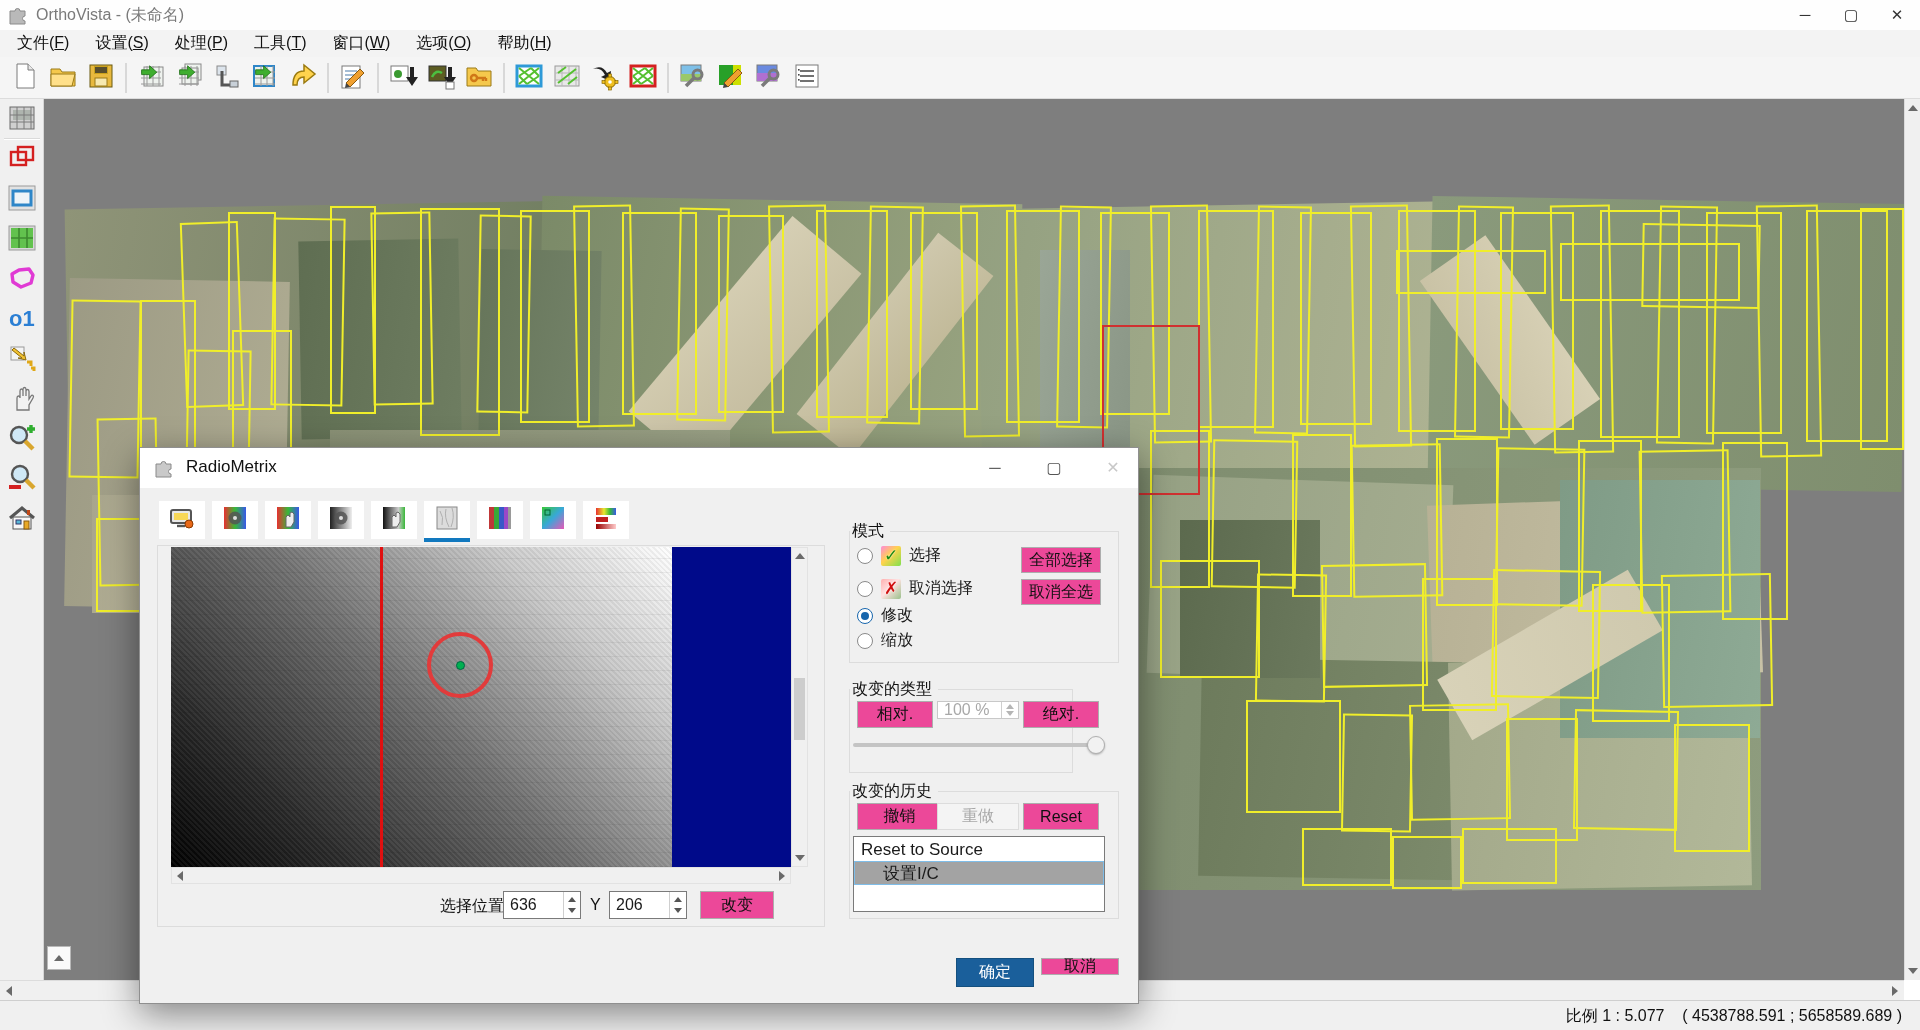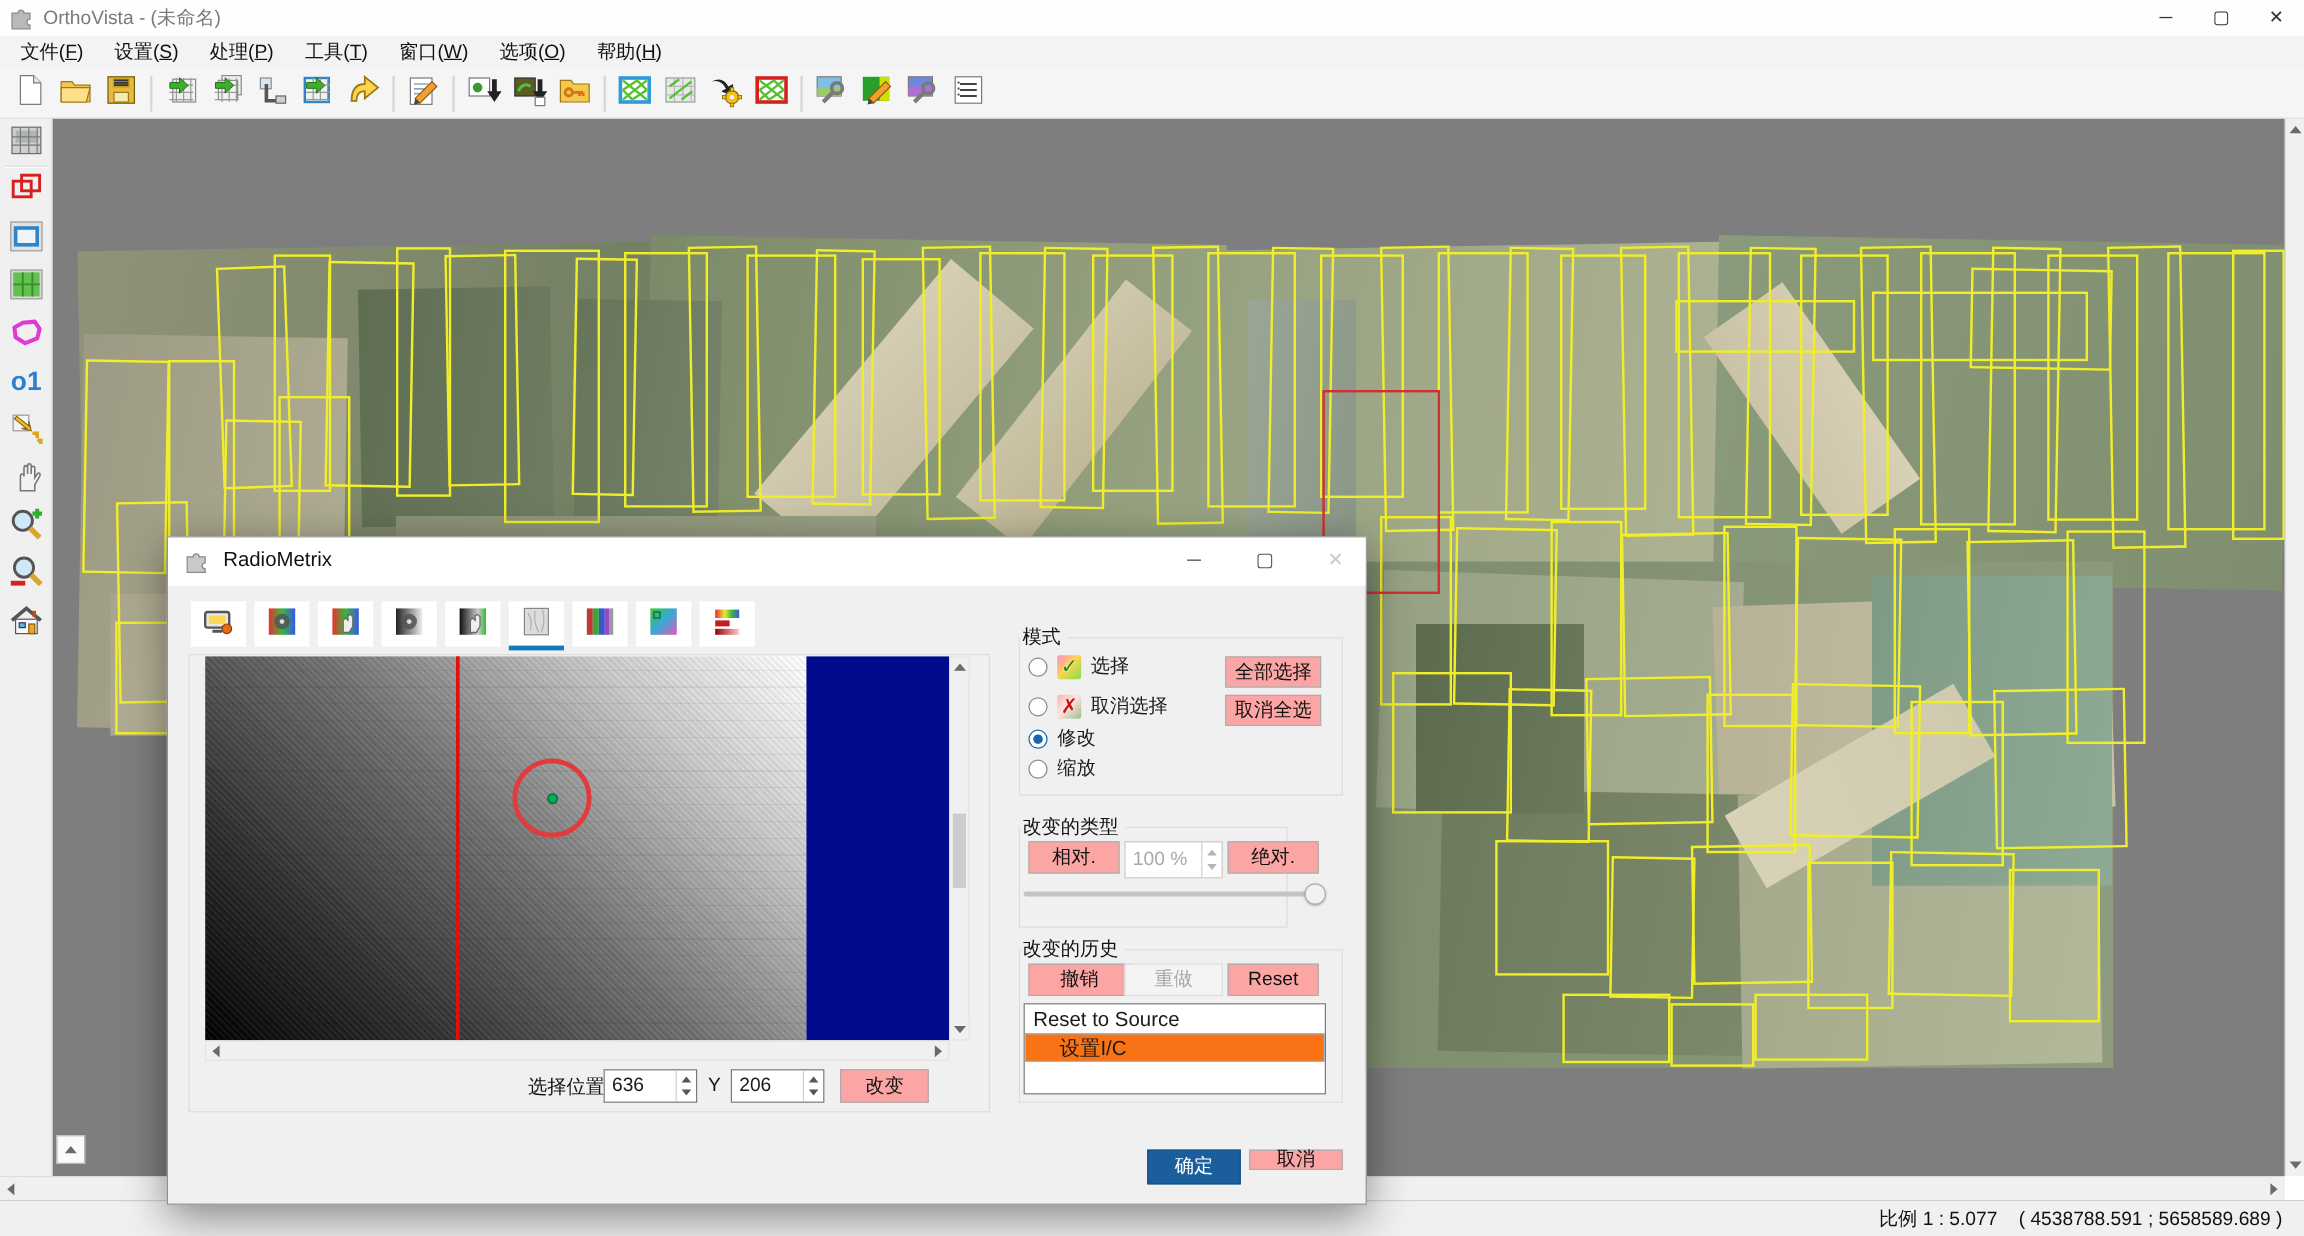--- a/index.html
+++ b/index.html
@@ -72,21 +72,21 @@
       linear-gradient(45deg, #000 0%, #2b2b2b 22%, #6f6f6f 50%, #c9c9c9 78%, #fff 100%);
   }
   .blueband { position:absolute; left:501px; top:0; width:119px; height:320px; background:#000a8a; }
   .redline { position:absolute; left:209px; top:0; width:3px; height:320px; background:#e01010; }
   .redcircle { position:absolute; left:256px; top:85px; width:66px; height:66px; border:4px solid #e23b3b; border-radius:50%; }
   .greendot { position:absolute; left:285px; top:114px; width:9px; height:9px; background:#00b050; border:1px solid #064; border-radius:50%; }
   .dvscroll { position:absolute; left:651px; top:99px; width:17px; height:320px; background:#f0f0f0; border:1px solid #e2e2e2; }
   .dvthumb { position:absolute; left:2px; top:130px; width:11px; height:62px; background:#cdcdcd; }
   .dhscroll { position:absolute; left:31px; top:419px; width:620px; height:17px; background:#f0f0f0; border:1px solid #e2e2e2; }
 
-  .btn { position:absolute; background:#fca5a5; border:1px solid #adadad; font-size:16px; color:#111;
+  .btn { position:absolute; background:#ec4899; border:1px solid #adadad; font-size:16px; color:#111;
     display:flex; align-items:center; justify-content:center; }
   .btn.disabled { background:#f4f4f4; border-color:#dcdcdc; color:#a8a8a8; }
   .btn.primary { background:#1a5f9b; border-color:#14507f; color:#fff; }
 
   .spin { position:absolute; background:#fff; border:1px solid #7a7a7a; display:flex; align-items:center; }
   .spin .val { flex:1; padding-left:6px; font-size:16px; }
   .spin.disabled { border-color:#c8c8c8; }
   .spin.disabled .val { color:#a8a8a8; }
   .spincol { width:17px; height:100%; border-left:1px solid #cfcfcf; display:flex; flex-direction:column; align-items:center; justify-content:space-evenly; }
   .ctri { width:0; height:0; }
@@ -103,21 +103,21 @@
   .ricon.check { background:linear-gradient(135deg,#ff8ad8,#ffd34d 45%,#7ee04d); color:#1d8a12; text-shadow:0 0 2px #fff; }
   .ricon.cross { background:linear-gradient(135deg,#ffb0b0,#ffe2e2 45%,#9ac08a); color:#d01010; text-shadow:0 0 2px #fff; }
   .rlabel { font-size:16px; }
 
   .slider { position:absolute; }
   .slider .track { position:absolute; left:0; top:7px; width:100%; height:4px; background:#c4c4c4; border-radius:2px; }
   .slider .handle { position:absolute; top:0; width:18px; height:18px; border-radius:50%; background:#f2f2f2; border:1px solid #b0b0b0; box-shadow:0 1px 2px rgba(0,0,0,.25); }
 
   .listbox { position:absolute; background:#fff; border:1px solid #7a7a7a; }
   .lrow { height:24px; line-height:24px; padding-left:6px; font-size:17px; border:1px solid transparent; }
-  .lrow.sel { background:#f97316; border-color:#7fbde8;padding-left:28px; }
+  .lrow.sel { background:#a3a3a3; border-color:#7fbde8;padding-left:28px; }
 
   .plabel { position:absolute; font-size:16px; color:#111; }
 </style>
 </head>
 <body>
 
 <div class="titlebar">
   <span class="abs" style="left:8px;top:5px;width:20px;height:20px;">
     <svg width="20" height="20" viewBox="0 0 20 20">
         <path d="M2 6h5a2.5 2.5 0 1 1 5 0h5v5a2.5 2.5 0 1 0 0 5v3H2z" fill="#b9b9b9" stroke="#8a8a8a"></path>
@@ -653,21 +653,21 @@
     <span class="glabel">模式</span>
   </div>
   <div id="mode-options"></div>
   <div class="btn" style="left:881px;top:99px;width:80px;height:26px;">全部选择</div>
   <div class="btn" style="left:881px;top:131px;width:80px;height:26px;">取消全选</div>
 
   <div class="group" style="left:709px;top:241px;width:224px;height:84px;">
     <span class="glabel">改变的类型</span>
   </div>
   <div class="btn" style="left:717px;top:253px;width:76px;height:27px;">相对.</div>
-  <div class="spin disabled" style="left:797px;top:253px;width:82px;height:31px;">
+  <div class="spin disabled" style="left:797px;top:253px;width:82px;height:18px;">
     <span class="val">100 %</span>
     <span class="spincol">
         <span class="ctri up"></span>
         <span class="ctri down"></span>
       </span>
   </div>
   <div class="btn" style="left:883px;top:253px;width:76px;height:27px;">绝对.</div>
   <div class="slider" style="left:713px;top:288px;width:252px;height:18px;">
     <div class="track"></div>
     <div class="handle" style="left:234px;"></div>

